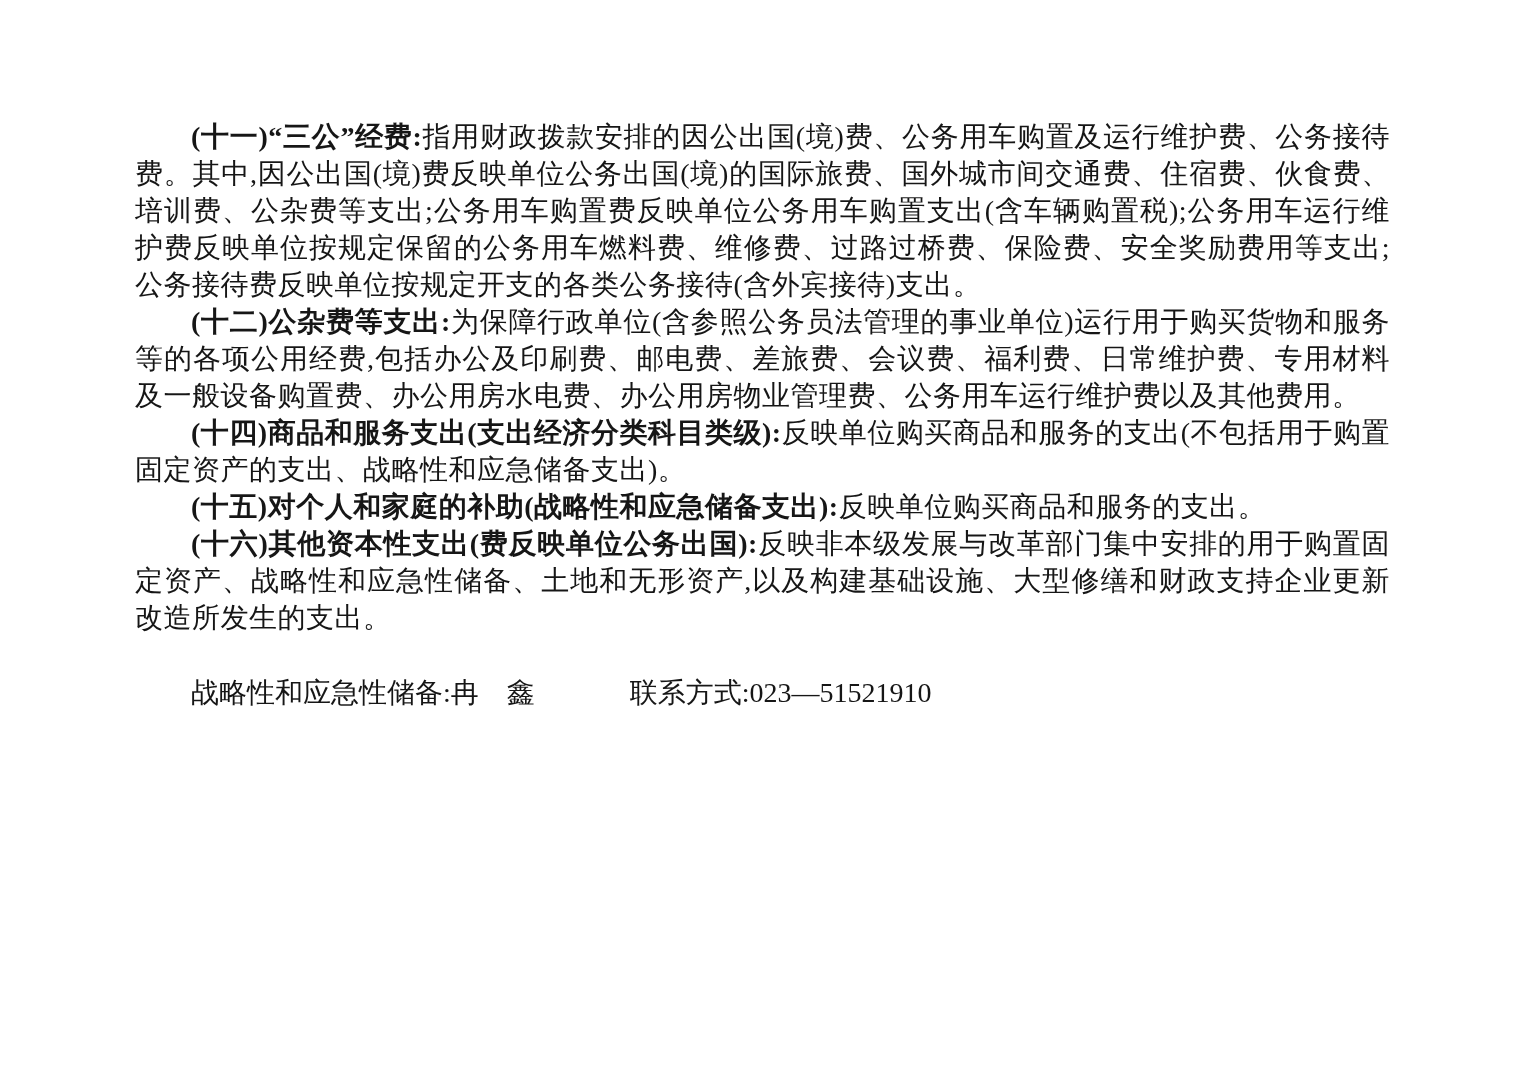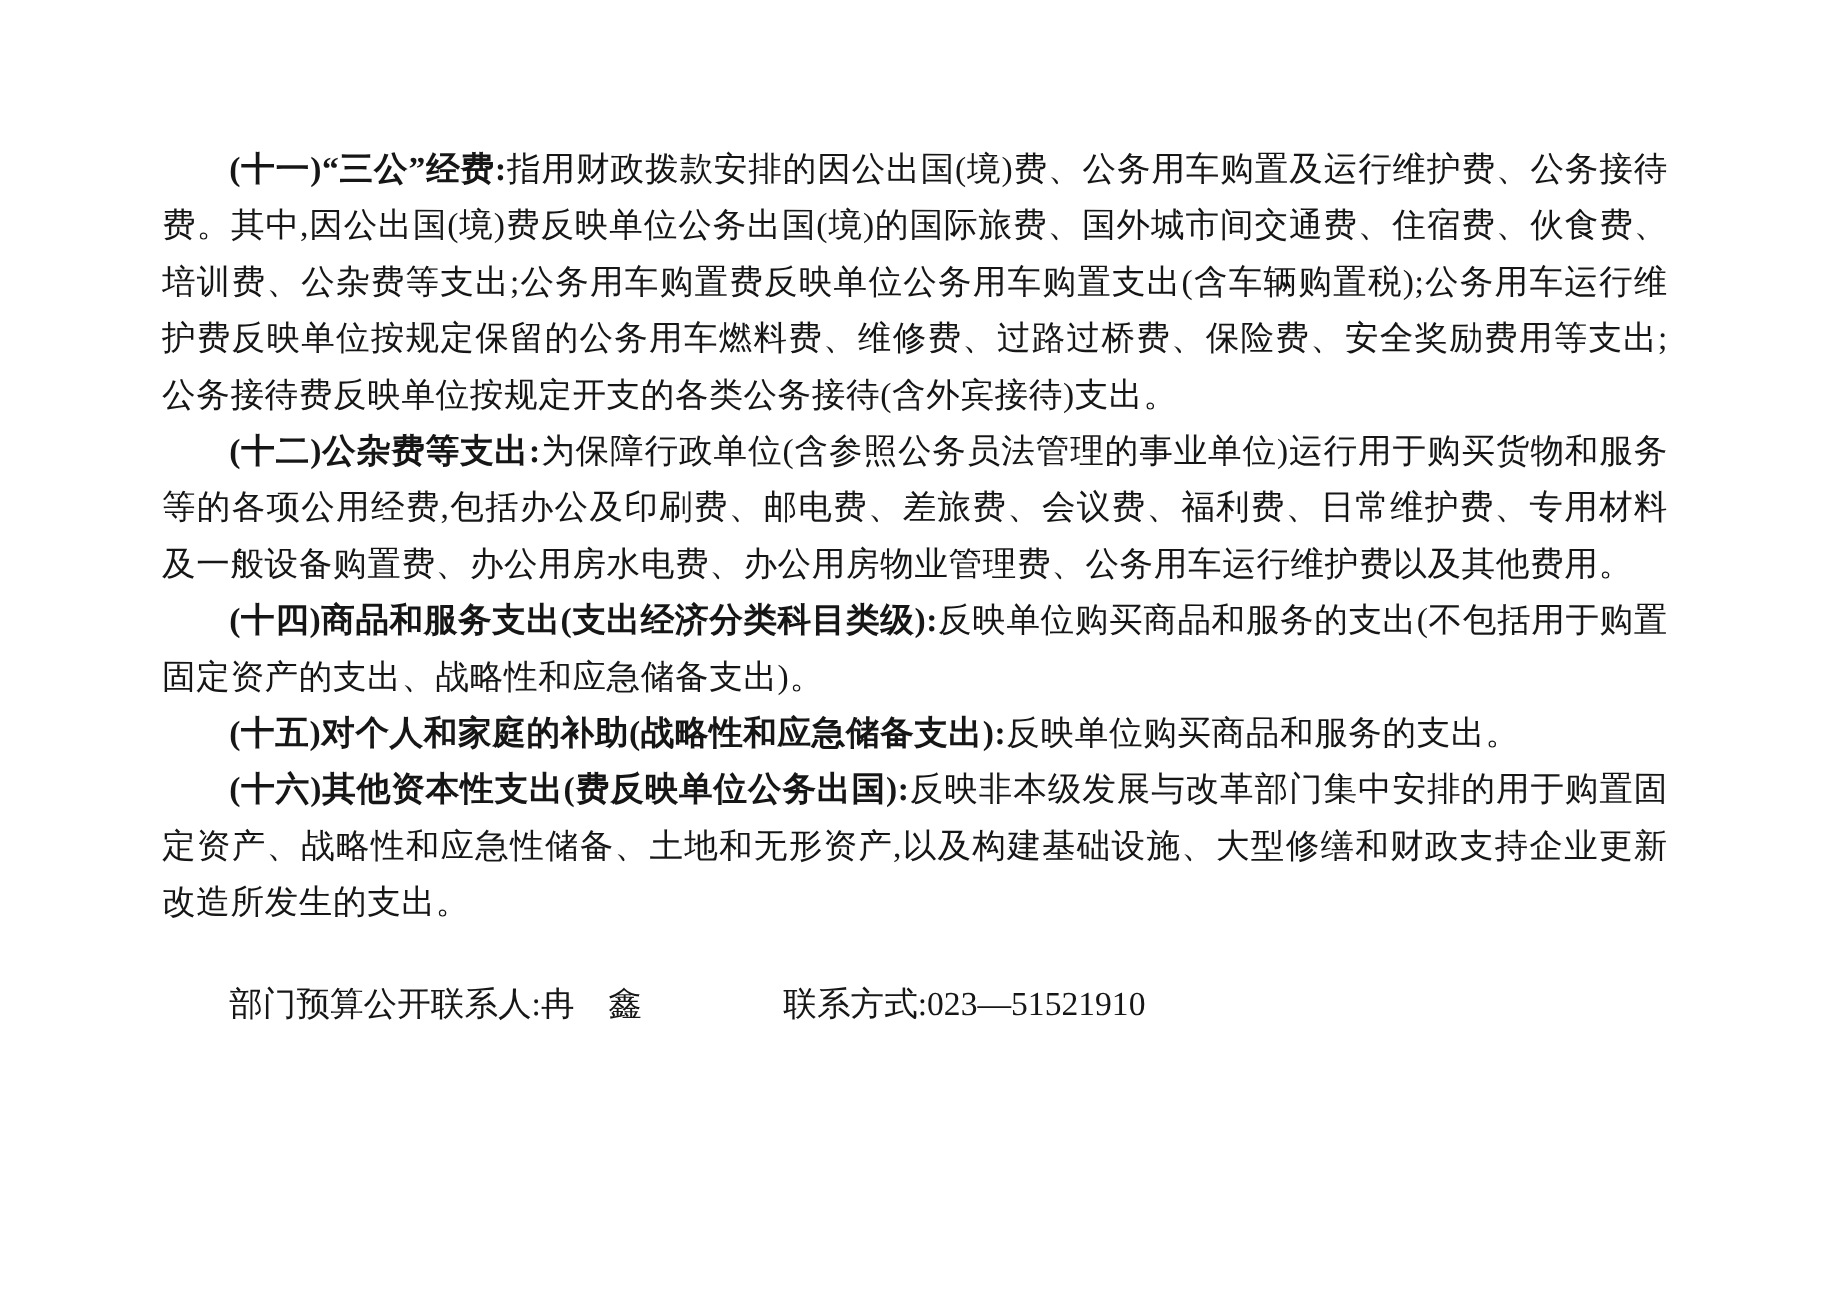--- a/index.html
+++ b/index.html
@@ -9,21 +9,21 @@
   }
   .page {
     position: relative;
     width: 1520px;
     height: 1074px;
     background: #ffffff;
     box-sizing: border-box;
     padding: 118px 130px 0 135px;
     font-family: "Liberation Serif", "DejaVu Serif", serif;
     font-size: 28px;
-    line-height: 47px;
+    line-height: 37px;
     color: #161616;
     overflow: hidden;
   }
   .doc-body {
     width: 100%;
   }
   .para {
     margin: 0;
     text-indent: 2em;
     text-align: justify;
@@ -36,39 +36,39 @@
   .contact-row {
     margin-top: 38px;
     padding-left: 2em;
     white-space: nowrap;
   }
   .contact-person {
     display: inline-block;
   }
   .contact-method {
     display: inline-block;
-    margin-left: 111px;
+    margin-left: 88px;
   }
 </style>
 </head>
 <body>
 
 <div class="page">
   <div class="doc-body">
 
     <p class="para"><b class="para-heading">(十一)“三公”经费:</b><span>指用财政拨款安排的因公出国(境)费、公务用车购置及运行维护费、公务接待费。其中,因公出国(境)费反映单位公务出国(境)的国际旅费、国外城市间交通费、住宿费、伙食费、培训费、公杂费等支出;公务用车购置费反映单位公务用车购置支出(含车辆购置税);公务用车运行维护费反映单位按规定保留的公务用车燃料费、维修费、过路过桥费、保险费、安全奖励费用等支出;公务接待费反映单位按规定开支的各类公务接待(含外宾接待)支出。</span></p>
 
     <p class="para"><b class="para-heading">(十二)公杂费等支出:</b><span>为保障行政单位(含参照公务员法管理的事业单位)运行用于购买货物和服务等的各项公用经费,包括办公及印刷费、邮电费、差旅费、会议费、福利费、日常维护费、专用材料及一般设备购置费、办公用房水电费、办公用房物业管理费、公务用车运行维护费以及其他费用。</span></p>
 
 
     <p class="para"><b class="para-heading">(十四)商品和服务支出(支出经济分类科目类级):</b><span>反映单位购买商品和服务的支出(不包括用于购置固定资产的支出、战略性和应急储备支出)。</span></p>
 
     <p class="para"><b class="para-heading">(十五)对个人和家庭的补助(战略性和应急储备支出):</b><span>反映单位购买商品和服务的支出。</span></p>
 
     <p class="para"><b class="para-heading">(十六)其他资本性支出(费反映单位公务出国):</b><span>反映非本级发展与改革部门集中安排的用于购置固定资产、战略性和应急性储备、土地和无形资产,以及构建基础设施、大型修缮和财政支持企业更新改造所发生的支出。</span></p>
 
     <div class="contact-row">
-      <span class="contact-person">部门预算公开联系人:冉　鑫</span>
+      <span class="contact-person">战略性和应急性储备:冉　鑫</span>
       <span class="contact-method">联系方式:023—51521910</span>
     </div>
 
   </div>
 </div>
 
 </body></html>

